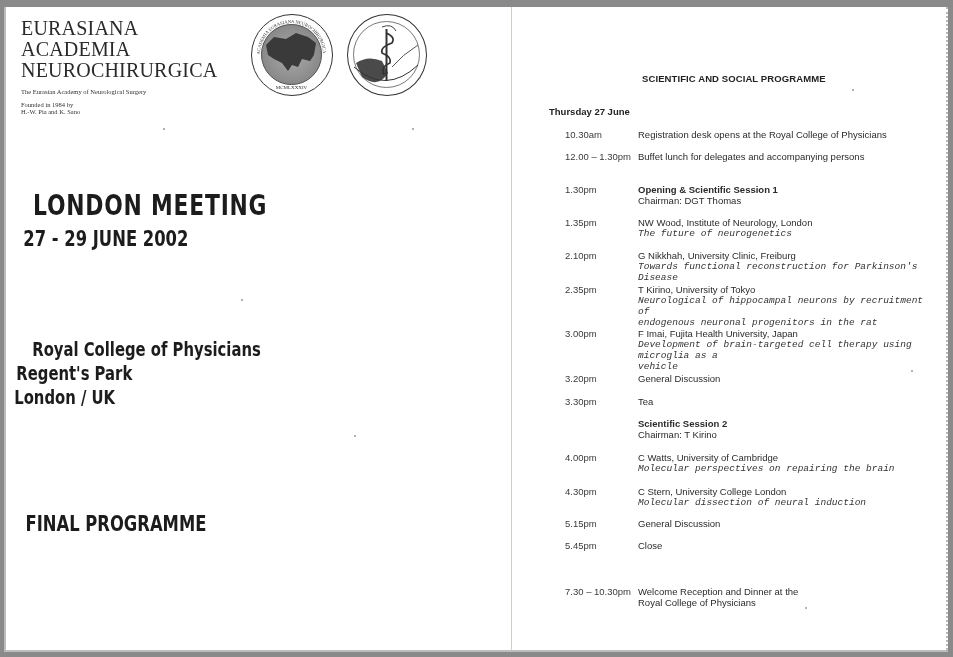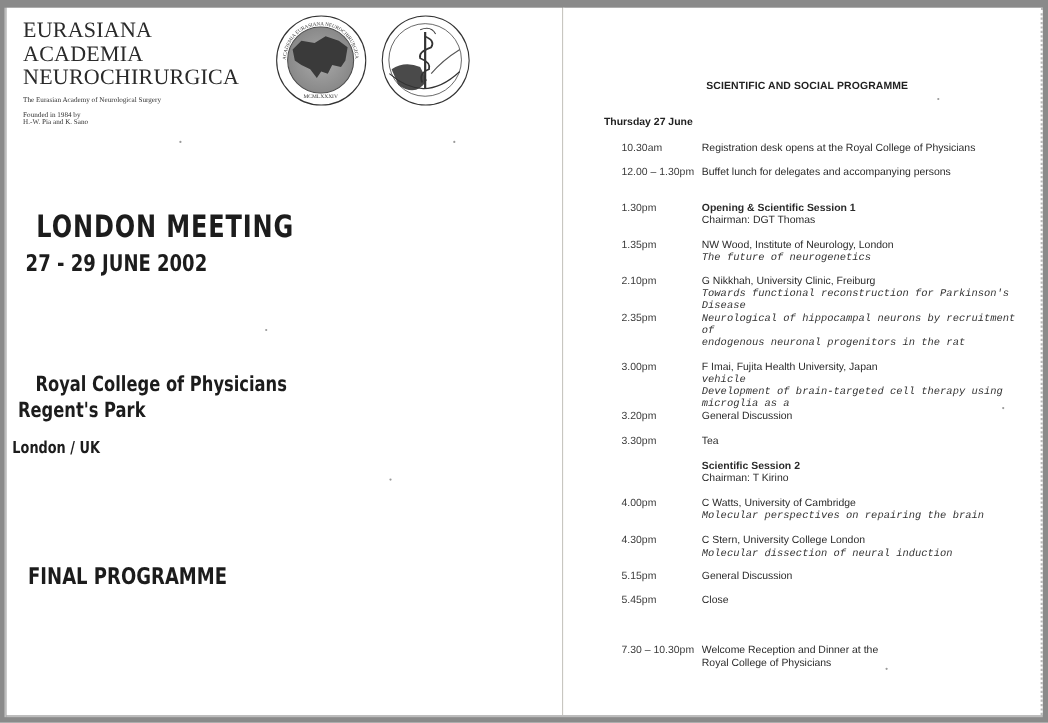--- a/index.html
+++ b/index.html
@@ -44,21 +44,21 @@
 
   .title-block { position:absolute; left:0; width:452px; text-align:left; }
   .heavy {
     font-family:"DejaVu Sans", sans-serif; font-weight:bold; color:#1c1c1c;
     transform:scaleX(0.78); transform-origin:center; display:inline-block; white-space:nowrap;
   }
   .t-meeting { top:189px; font-size:28px; letter-spacing:1px; }
   .t-dates { top:227px; font-size:21px; }
   .t-venue1 { top:338px; font-size:19px; }
   .t-venue2 { top:362px; font-size:19px; }
-  .t-venue3 { top:386px; font-size:15px;margin-top:12px; }
+  .t-venue3 { top:386px; font-size:19px; }
   .t-final { top:512px; font-size:21px; }
 
   
   .prog-title {
     position:absolute; left:642px; top:73px; font-size:9.5px; font-weight:bold; color:#222; letter-spacing:0.1px;
   }
   .day-head { position:absolute; left:549px; top:106px; font-size:9.5px; font-weight:bold; color:#222; }
   .row { position:absolute; left:549px; width:380px; font-size:9.5px; color:#2a2a2a; line-height:11px; }
   .row .time { position:absolute; left:16px; top:0; width:88px; color:#3a3a3a; }
   .row .desc { position:absolute; left:89px; top:0; width:290px; }
@@ -178,31 +178,32 @@
   <div class="time">2.10pm</div>
   <div class="desc">
     <div>G Nikkhah, University Clinic, Freiburg</div>
     <div class="i">Towards functional reconstruction for Parkinson's Disease</div>
   </div>
 </div>
 
 <div class="row" style="top:284px">
   <div class="time">2.35pm</div>
   <div class="desc">
+    <div>T Kirino, University of Tokyo</div>
     <div class="i">Neurological of hippocampal neurons by recruitment of</div>
     <div class="i">endogenous neuronal progenitors in the rat</div>
   </div>
 </div>
 
 <div class="row" style="top:328px">
   <div class="time">3.00pm</div>
   <div class="desc">
     <div>F Imai, Fujita Health University, Japan</div>
+    <div class="i">Development of brain-targeted cell therapy using microglia as a</div>
     <div class="i">vehicle</div>
-    <div class="i">Development of brain-targeted cell therapy using microglia as a</div>
   </div>
 </div>
 
 <div class="row" style="top:373px">
   <div class="time">3.20pm</div>
   <div class="desc">
     <div>General Discussion</div>
   </div>
 </div>
 

